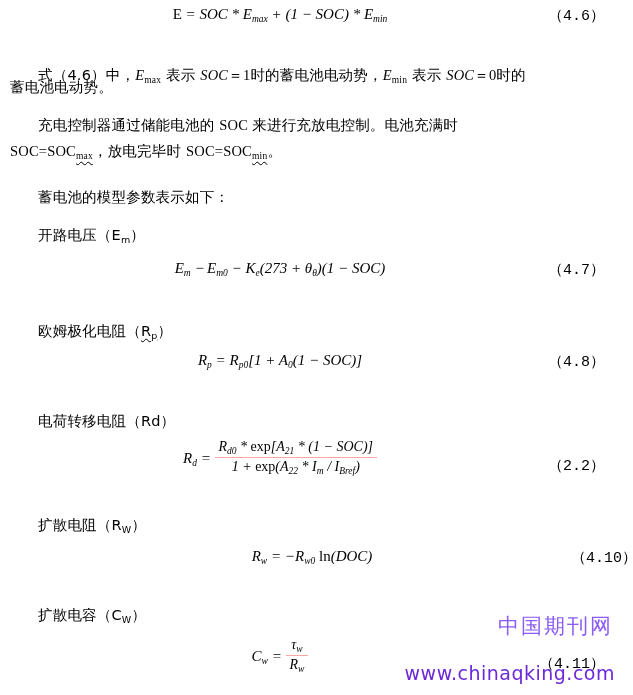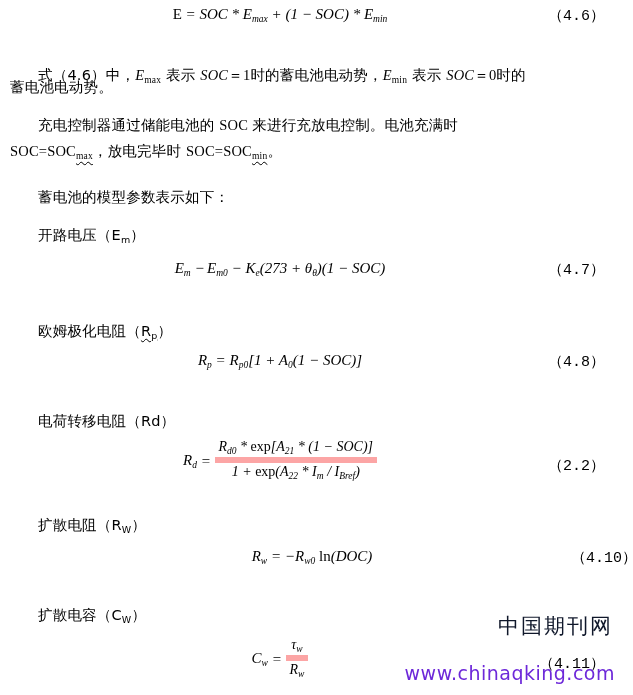--- a/index.html
+++ b/index.html
@@ -75,21 +75,21 @@
   .frac {
     display: inline-block;
     vertical-align: middle;
     text-align: center;
     position: relative;
     top: -1px;
   }
   .frac .num {
     display: block;
     padding: 0 4px 1px 4px;
-    border-bottom: 6px solid #fca5a5;
+    border-bottom: 1px solid #fca5a5;
     font-size: 14px;
     white-space: nowrap;
   }
   .frac .den {
     display: block;
     padding: 1px 4px 0 4px;
     font-size: 14px;
     white-space: nowrap;
   }
   .wavy {
@@ -99,21 +99,21 @@
     text-underline-offset: 2px;
   }
 
   
   .wm-cn {
     position: absolute;
     right: 20px;
     top: 612px;
     font-family: "DejaVu Sans", sans-serif;
     font-size: 21px;
-    color: #0f172a;
+    color: #8b5cf6;
     letter-spacing: 2px;
     white-space: nowrap;
   }
   .wm-url {
     position: absolute;
     right: 18px;
     top: 662px;
     font-family: "DejaVu Sans", sans-serif;
     font-size: 19px;
     color: #6d28d9;

